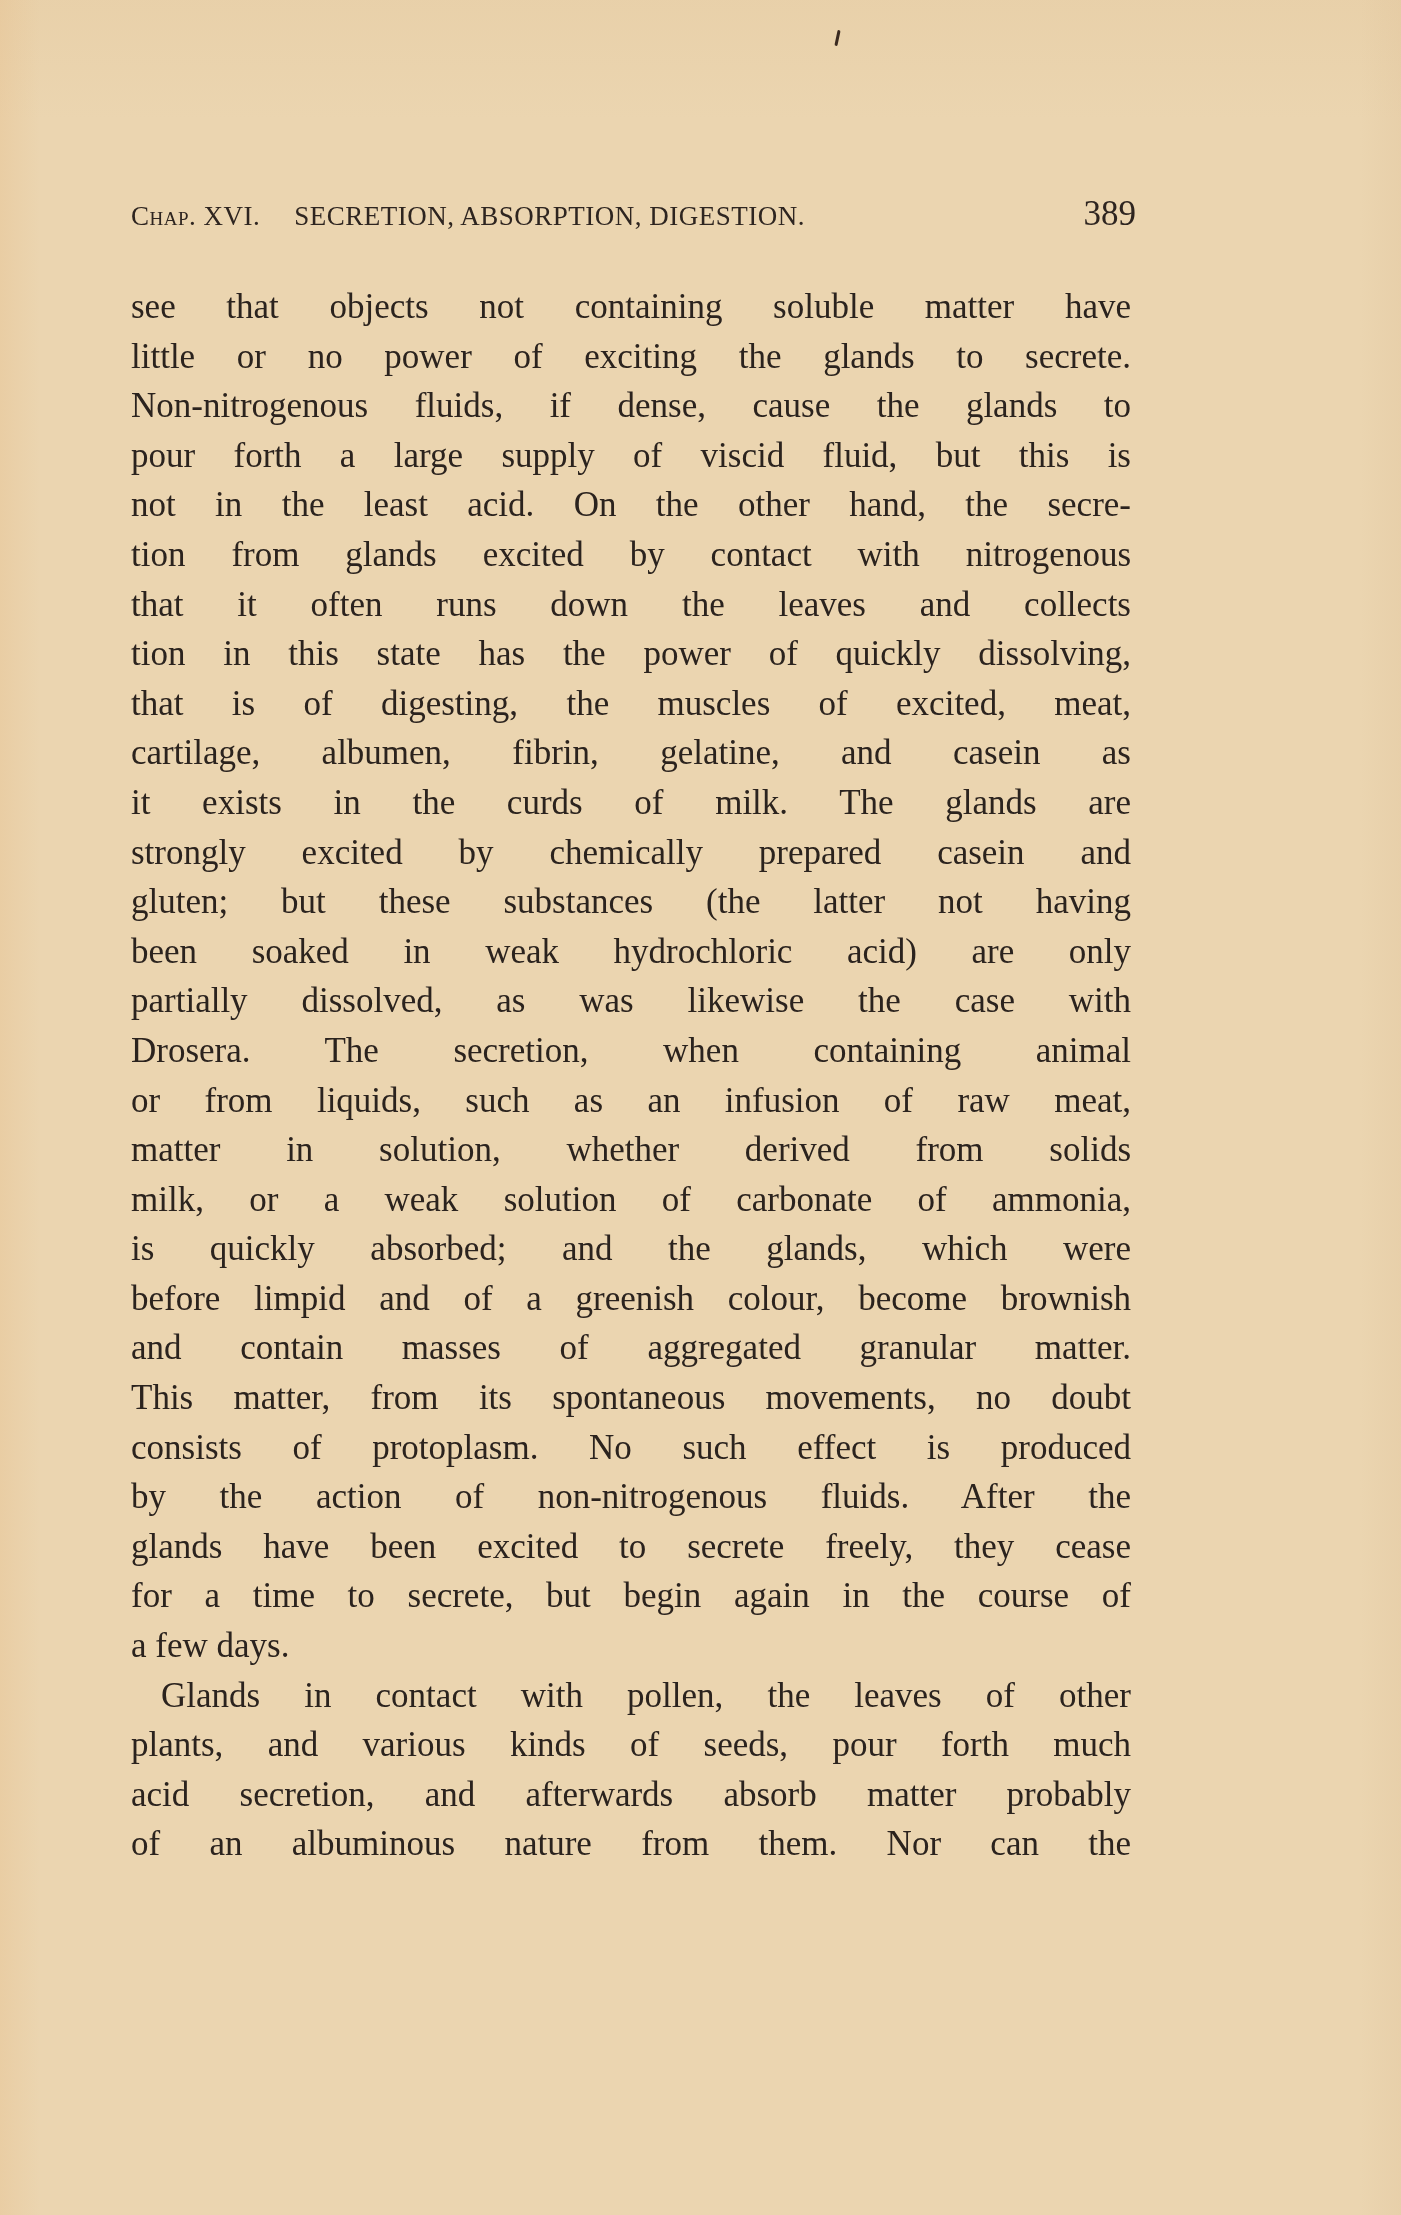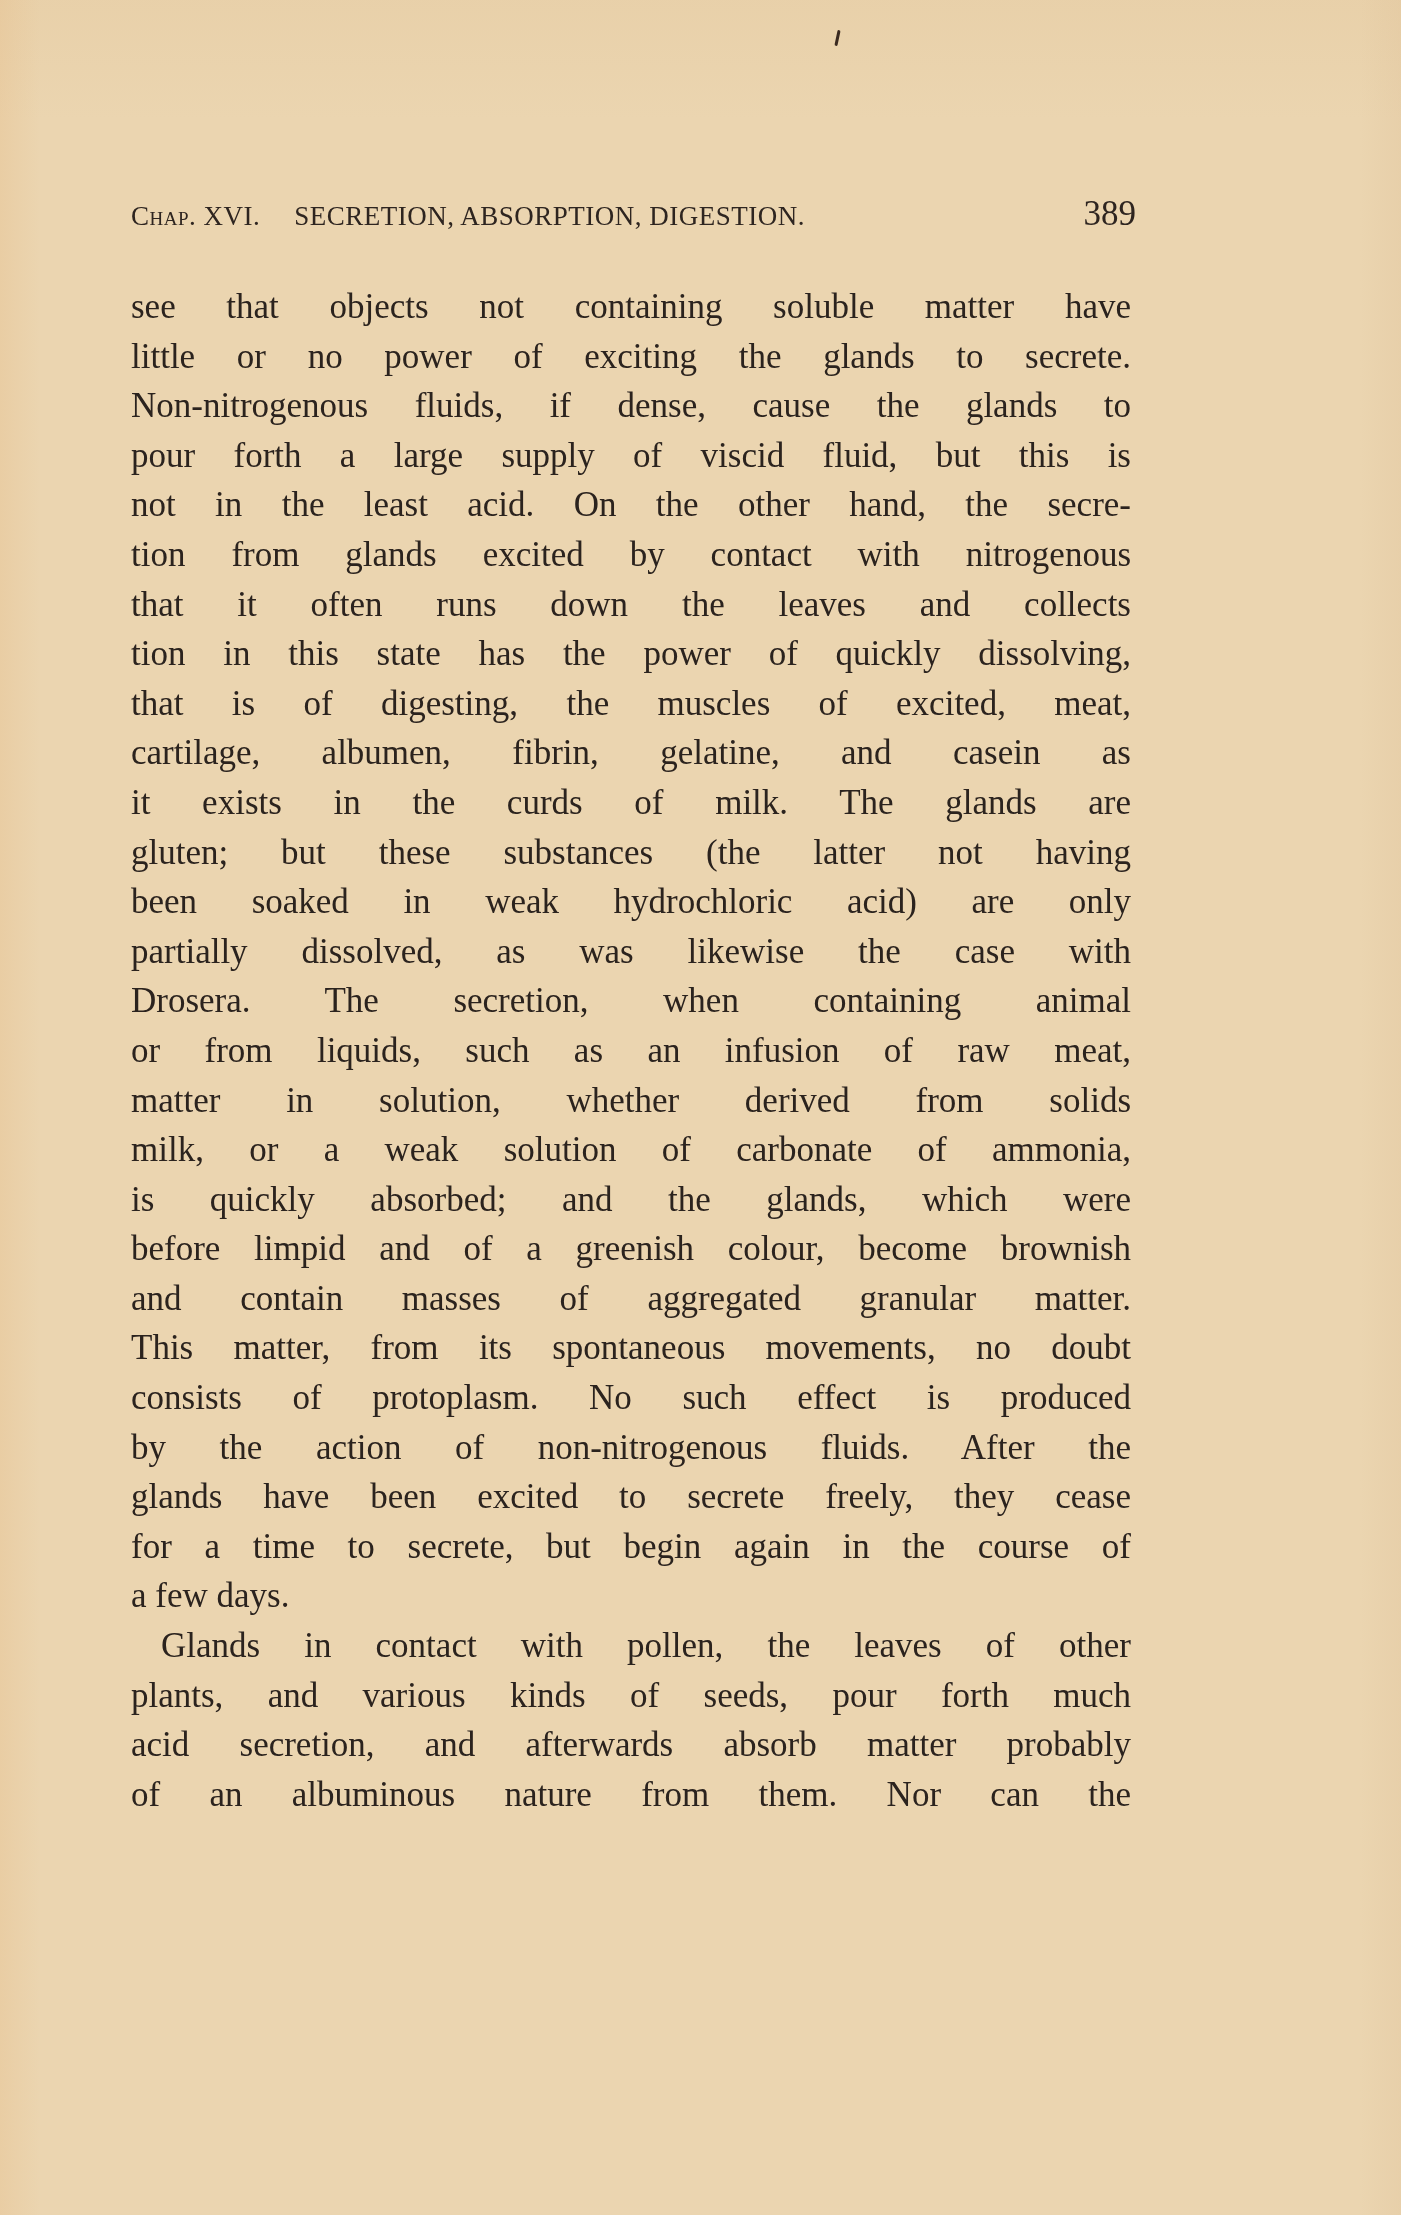--- a/index.html
+++ b/index.html
@@ -101,20 +101,21 @@
       <span class="line">little or no power of exciting the glands to secrete.</span>
       <span class="line">Non-nitrogenous fluids, if dense, cause the glands to</span>
       <span class="line">pour forth a large supply of viscid fluid, but this is</span>
       <span class="line">not in the least acid.  On the other hand, the secre-</span>
       <span class="line">tion from glands excited by contact with nitrogenous</span>
       <span class="line">that it often runs down the leaves and collects</span>
       <span class="line">tion in this state has the power of quickly dissolving,</span>
       <span class="line">that is of digesting, the muscles of excited, meat,</span>
       <span class="line">cartilage, albumen, fibrin, gelatine, and casein as</span>
       <span class="line">it exists in the curds of milk.  The glands are</span>
+      <span class="line">strongly excited by chemically prepared casein and</span>
       <span class="line">gluten; but these substances (the latter not having</span>
       <span class="line">been soaked in weak hydrochloric acid) are only</span>
       <span class="line">partially dissolved, as was likewise the case with</span>
       <span class="line">Drosera.  The secretion, when containing animal</span>
       <span class="line">or from liquids, such as an infusion of raw meat,</span>
       <span class="line">matter in solution, whether derived from solids</span>
       <span class="line">milk, or a weak solution of carbonate of ammonia,</span>
       <span class="line">is quickly absorbed; and the glands, which were</span>
       <span class="line">before limpid and of a greenish colour, become brownish</span>
       <span class="line">and contain masses of aggregated granular matter.</span>

